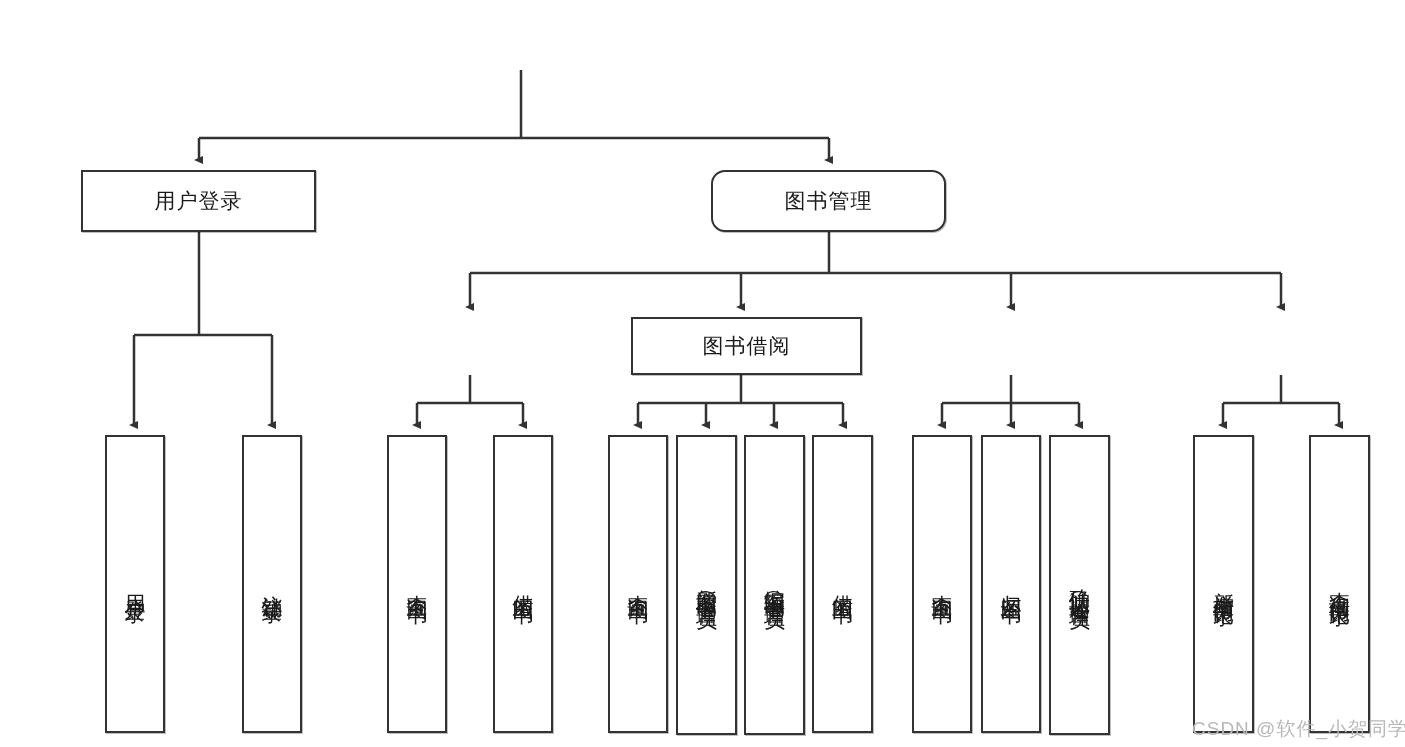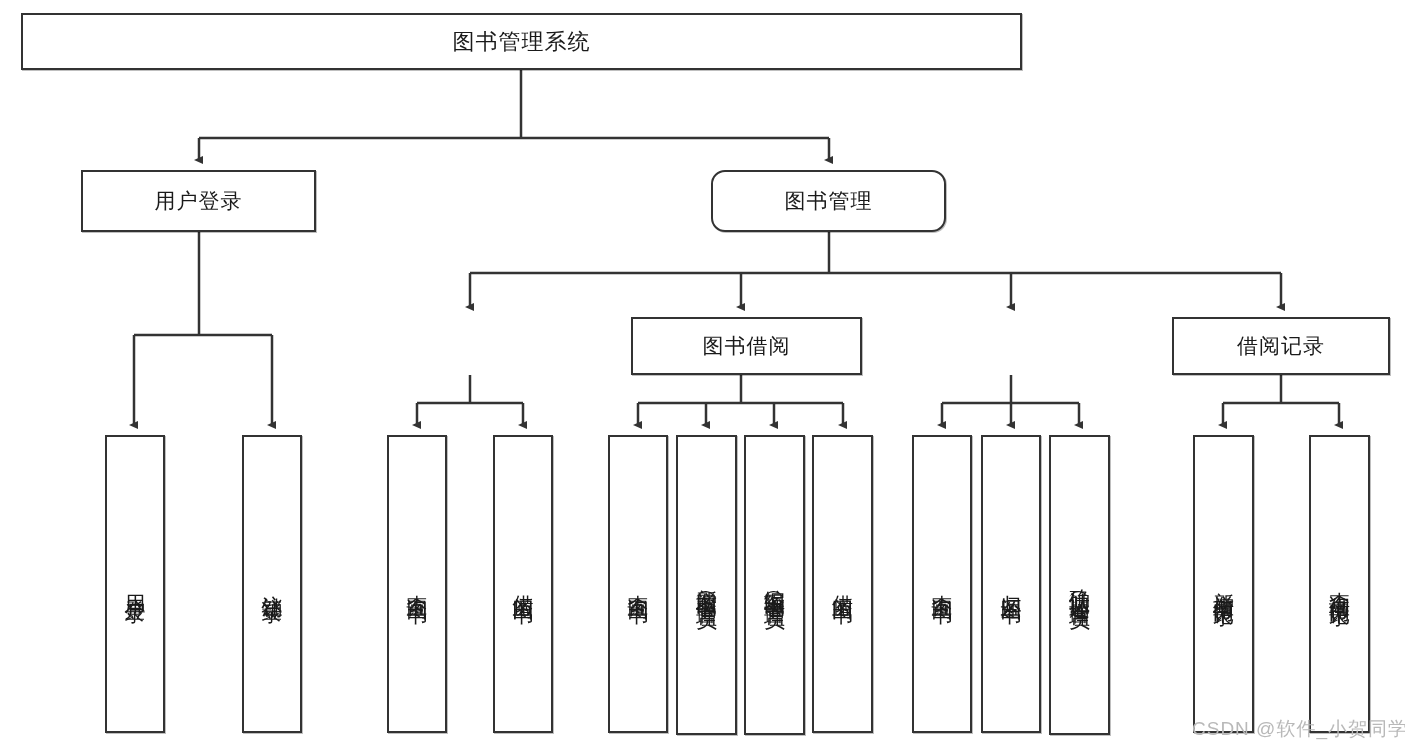--- a/index.html
+++ b/index.html
@@ -108,36 +108,30 @@
       <path d="M1011,403 L1011,425" marker-end="url(#arrow)"></path>
       <path d="M1079,403 L1079,425" marker-end="url(#arrow)"></path>
 
       <path d="M1281,375 L1281,403"></path>
       <path d="M1223,403 L1339,403"></path>
       <path d="M1223,403 L1223,425" marker-end="url(#arrow)"></path>
       <path d="M1339,403 L1339,425" marker-end="url(#arrow)"></path>
     </g>
   </svg>
 
-  <div class="node root" style="left:21px; top:13px; width:1001px; height:57px;">
-    <span class="label">图书管理系统</span>
-  </div>
 
   <div class="node" style="left:81px; top:170px; width:235px; height:62px;">
     <span class="label">用户登录</span>
   </div>
   <div class="node" style="left:711px; top:170px; width:235px; height:62px;border-radius:14px;">
     <span class="label">图书管理</span>
   </div>
 
   <div class="node" style="left:631px; top:317px; width:231px; height:58px;">
     <span class="label">图书借阅</span>
-  </div>
-  <div class="node" style="left:1172px; top:317px; width:218px; height:58px;">
-    <span class="label">借阅记录</span>
   </div>
 
   <div class="node leaf" style="left:105px; top:435px; width:60px; height:298px;">
     <span class="label">用户登录</span>
   </div>
   <div class="node leaf" style="left:242px; top:435px; width:60px; height:298px;">
     <span class="label">注销登录</span>
   </div>
 
   <div class="node leaf" style="left:387px; top:435px; width:60px; height:298px;">

